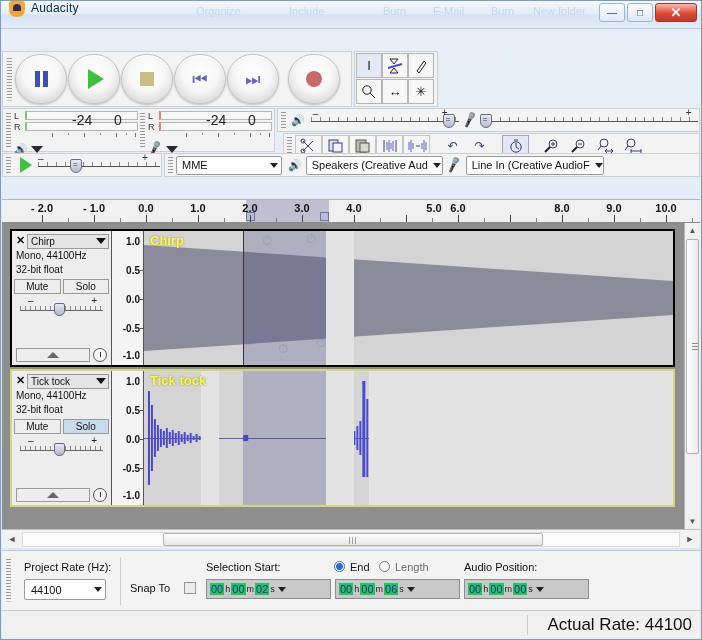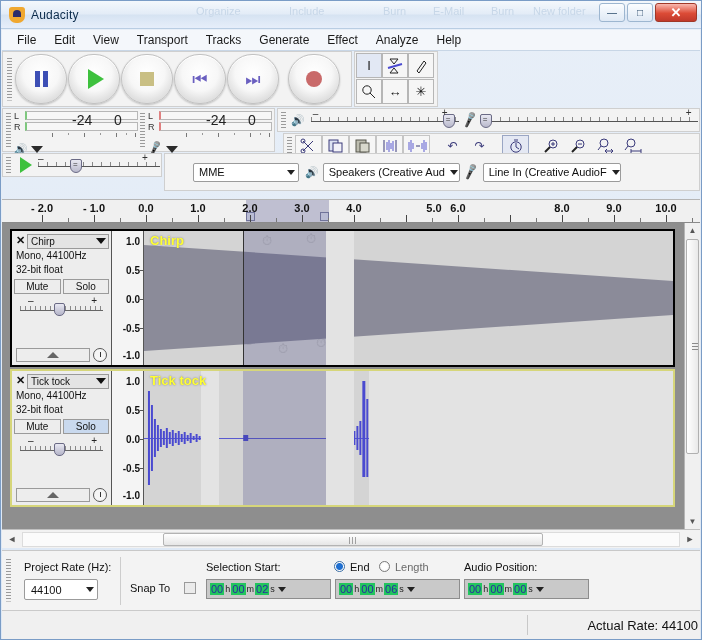--- a/index.html
+++ b/index.html
@@ -15,21 +15,21 @@
     position:relative; width:702px; height:640px;
     background: linear-gradient(180deg,#e8eff8 0%,#dde8f5 100%);
     border:1px solid #7a9cc6;
   }
 
   
   .titlebar {
     position:absolute; left:0; top:0; width:700px; height:28px;
     background: linear-gradient(180deg,#f4f8fc 0%,#e3ecf7 48%,#d6e3f2 52%,#e6eefa 100%);
     border-bottom:1px solid #b9cde3;
-    display:flex; align-items:center;
+    display:flex; align-items:flex-start;
   }
   .tb-icon {
     width:16px; height:16px; margin-left:8px; margin-right:6px;
     background:#f0a830; border-radius:3px 3px 7px 7px;
     position:relative; flex:none;
   }
   .tb-icon::after{
     content:""; position:absolute; left:4px; top:3px; width:8px; height:7px;
     background:#2b2b6b; border-radius:4px 4px 0 0;
   }
@@ -139,21 +139,21 @@
 
   
   .edittb { left:281px; top:82px; width:417px; height:25px; padding:1px; }
   .ebtn { width:27px; height:22px; border:1px solid #c5c5c5; background:#f6f6f6;
     display:flex;align-items:center;justify-content:center; font-size:12px; color:#3a3a7a; }
   .ebtn.flat { border-color:transparent; background:transparent; }
   .ebtn.on { background:#e4e8f3; border-color:#9aa6c4; }
   .egap { width:9px; }
 
   
-  .devtb { left:162px; top:102px; width:536px; height:24px; padding:18px; }
+  .devtb { left:162px; top:102px; width:536px; height:24px; padding:1px; }
   .combo {
     height:19px; border:1px solid #9b9b9b; background:#fff;
     display:flex; align-items:center; justify-content:space-between;
     padding:0 3px 0 5px; font-size:11px; color:#111; border-radius:2px;
     white-space:nowrap; overflow:hidden;
   }
   .combo .ar { width:0;height:0;border-left:4px solid transparent;border-right:4px solid transparent;border-top:5px solid #222; margin-left:5px; flex:none;}
 
   
   .ruler {
@@ -253,21 +253,21 @@
     background:radial-gradient(circle,#fff 40%,#eee 100%); display:inline-block; vertical-align:-2px; }
   .radio.on { background:radial-gradient(circle,#1f6fd0 0 3px,#fff 4px,#eee 100%); border-color:#3a6ea5; }
   .chk { width:12px; height:12px; border:1px solid #9a9a9a; background:#ebebeb; display:inline-block; vertical-align:-2px; }
   .vdiv { position:absolute; width:1px; background:#cdcdcd; }
 
   
   .statusbar {
     position:absolute; left:1px; top:609px; width:698px; height:29px;
     background:#f0f0f0; border-top:1px solid #cacaca; display:flex; align-items:center;
   }
-  .st-seg { position:absolute; right:2px; font-size:13px; color:#111; }
+  .st-seg { position:absolute; right:8px; font-size:17px; color:#111; }
   .st-div { position:absolute; left:525px; top:4px; bottom:4px; width:1px; background:#c8c8c8; }
 </style>
 </head>
 <body>
 
 <div id="app">
 
   <div class="titlebar">
     <div class="tb-icon"></div>
     <div class="tb-title">Audacity</div>
@@ -277,31 +277,20 @@
     <div class="tb-ghost" style="left:432px;">E-Mail</div>
     <div class="tb-ghost" style="left:490px;">Burn</div>
     <div class="tb-ghost" style="left:532px;">New folder</div>
     <div class="win-btns">
       <div class="wb">—</div>
       <div class="wb">□</div>
       <div class="wb close">✕</div>
     </div>
   </div>
 
-  <div class="menubar">
-    <div class="menu-item">File</div>
-    <div class="menu-item">Edit</div>
-    <div class="menu-item">View</div>
-    <div class="menu-item">Transport</div>
-    <div class="menu-item">Tracks</div>
-    <div class="menu-item">Generate</div>
-    <div class="menu-item">Effect</div>
-    <div class="menu-item">Analyze</div>
-    <div class="menu-item">Help</div>
-  </div>
 
   <div class="dock">
 
     <div class="tbar transport">
       <div class="grip"></div>
       <div class="tbtn">
           <span class="gl g-pause"></span>
         </div>
       <div class="tbtn">
           <span class="gl g-play"></span>
@@ -768,21 +757,21 @@
     <div class="hstrack">
       <div class="hsthumb">|||</div>
     </div>
     <div class="hsarw">►</div>
   </div>
 
   <div class="selbar">
     <div class="grip" style="position:absolute;left:2px;top:4px;height:50px;"></div>
 
     <span class="sb-label" style="left:22px; top:10px;">Project Rate (Hz):</span>
-    <div class="sb-combo" style="left:22px; top:28px; width:74px;">
+    <div class="sb-combo" style="left:22px; top:28px; width:82px;">
       <span>44100</span>
         <span class="ar"></span>
     </div>
     <div class="vdiv" style="left:118px; top:6px; height:48px;"></div>
 
     <span class="sb-label" style="left:128px; top:31px;">Snap To</span>
     <span class="chk" style="position:absolute;left:182px; top:31px;"></span>
 
     <span class="sb-label" style="left:204px; top:10px;">Selection Start:</span>
 

